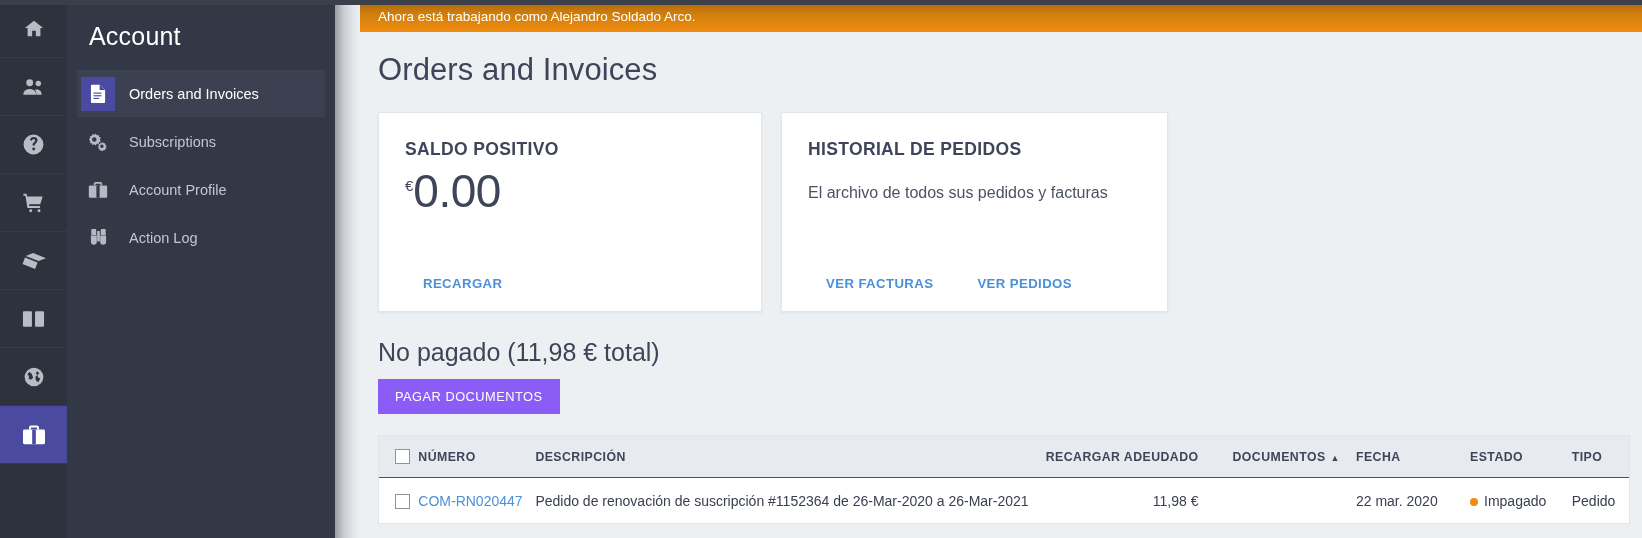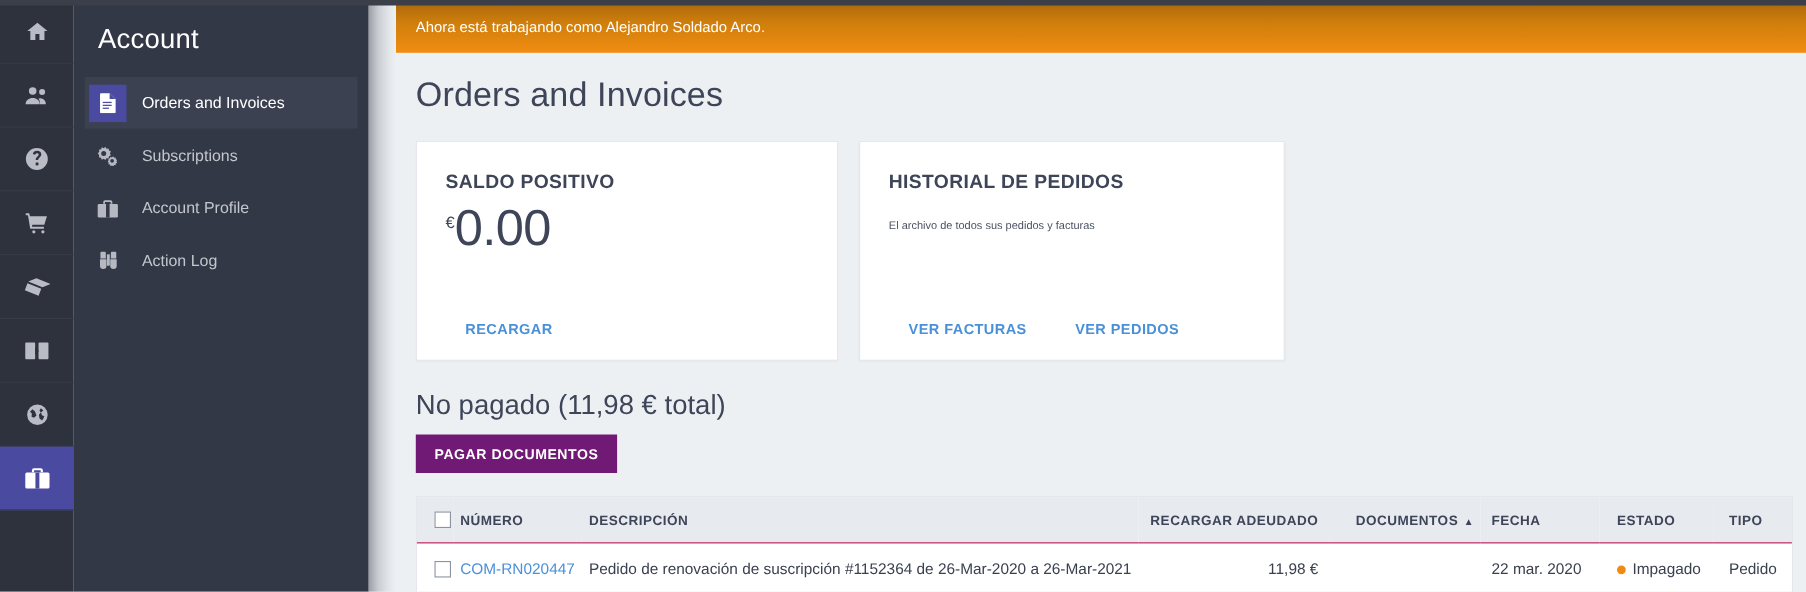--- a/index.html
+++ b/index.html
@@ -55,21 +55,21 @@
   
   .gutter {
     width: 25px; flex: 0 0 25px; height: 538px;
     background: linear-gradient(to right, #9a9da4 0%, #c9ccd2 35%, #e4e7ea 75%, #edf0f2 100%);
   }
 
   
   .main { flex: 1 1 auto; height: 538px; background: #edf0f2; position: relative; overflow: hidden; }
 
   .impersonate-banner {
-    height: 48px; width: 100%;
+    height: 32px; width: 100%;
     background: linear-gradient(to bottom, #a9650a 0%, #d07f0c 45%, #f18c11 100%);
     color: #ffffff; font-size: 13.5px;
     display: flex; align-items: center; padding-left: 18px;
   }
 
   .page-title {
     font-size: 31px; font-weight: 400; color: #3e4559;
     padding: 20px 0 0 18px; letter-spacing: .1px;
   }
 
@@ -86,39 +86,39 @@
 
   .card-title {
     font-size: 17.5px; color: #3e4559; letter-spacing: .35px; font-weight: 700;
   }
   .balance-row { margin-top: 8px; display: flex; align-items: baseline; color: #3e4559; }
   .balance-cur { font-size: 15px; position: relative; top: -16px; }
   .balance-val { font-size: 46px; font-weight: 300; line-height: 1; letter-spacing: -.5px; }
   .count-row { margin-top: 14px; display: flex; align-items: baseline; color: #3e4559; }
   .count-val { font-size: 44px; font-weight: 300; line-height: 1; }
   .count-label { font-size: 17px; color: #5c6474; margin-left: 10px; font-weight: 400; }
-  .card-desc { margin-top: 24px; font-size: 10px; color: #4b5263; }
+  .card-desc { margin-top: 24px; font-size: 16px; color: #4b5263; }
 
   .card-links {
     position: absolute; left: 12px; bottom: 20px; display: flex; gap: 44px; margin-left: 32px;
   }
   .card-link {
     color: #4a90d9; font-size: 13.2px; font-weight: bold; letter-spacing: .4px;
     text-decoration: none; cursor: pointer;
   }
 
   
   .unpaid-title {
     font-size: 25px; color: #3e4559; font-weight: 400;
     padding: 26px 0 0 18px;
   }
   .pay-btn {
     margin: 12px 0 0 18px;
-    background: #701a75; color: #ffffff; border: none;
-    font-size: 12.8px; letter-spacing: .5px; font-weight: 700;
+    background: #8b5cf6; color: #ffffff; border: none;
+    font-size: 12.8px; letter-spacing: .5px; font-weight: 400;
     padding: 10px 17px; cursor: pointer; font-family: "Liberation Sans", sans-serif;
   }
 
   
   .table-wrap { margin: 21px 12px 0 18px; background: #ffffff; border: 1px solid #e2e5e9; }
   table { width: 100%; border-collapse: collapse; }
   thead tr { background: #e7eaee; }
   thead th {
     font-size: 12.3px; color: #3e4559; font-weight: bold; letter-spacing: .45px;
     text-align: left; padding: 13px 6px; white-space: nowrap;

